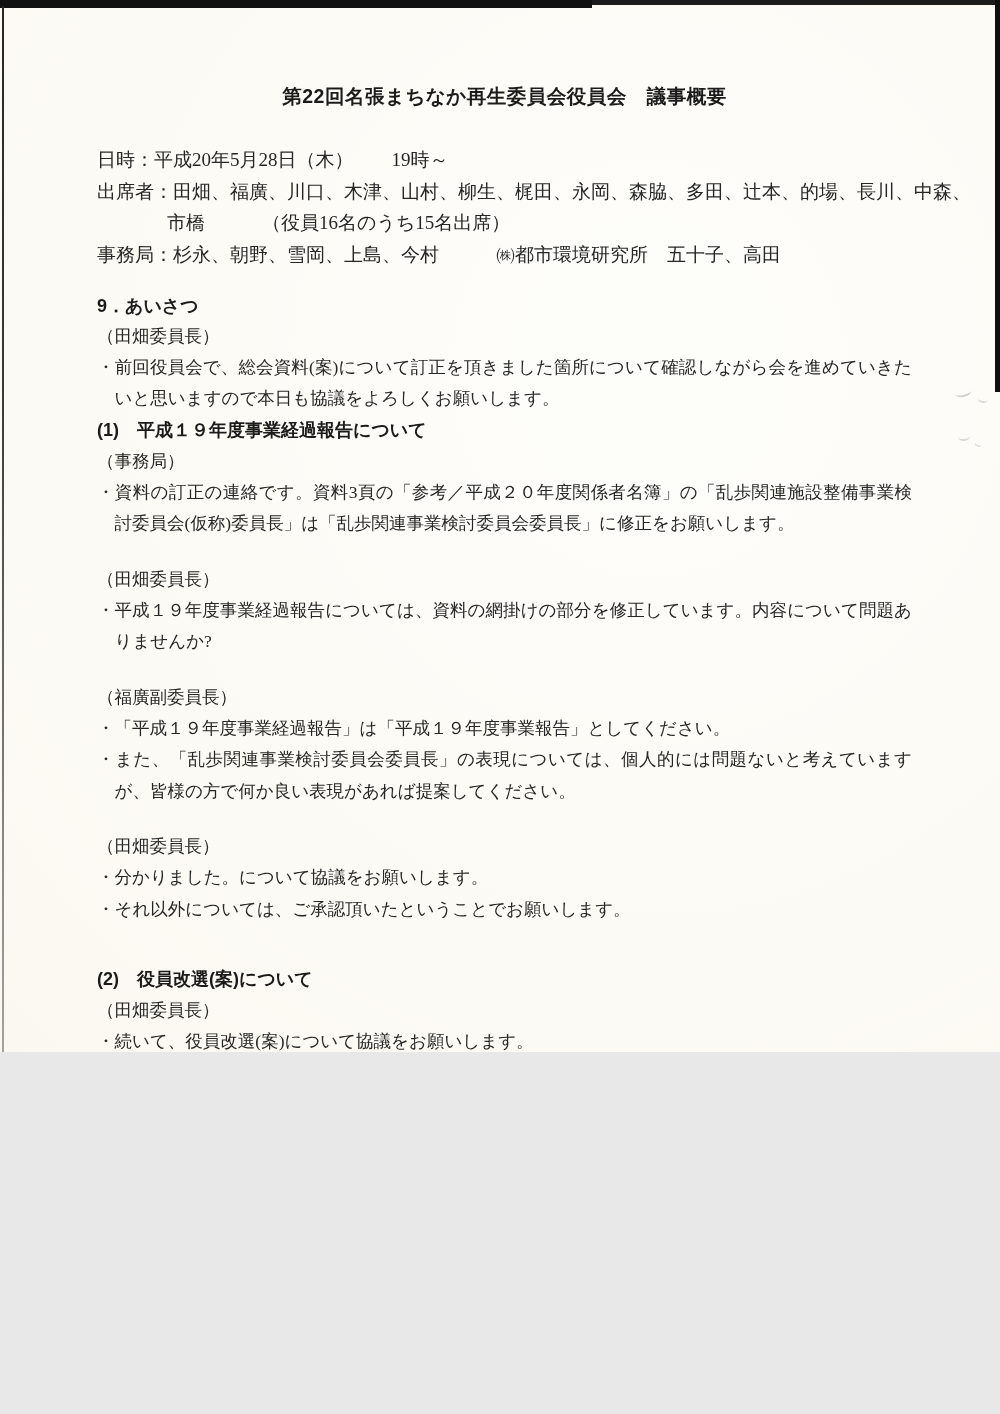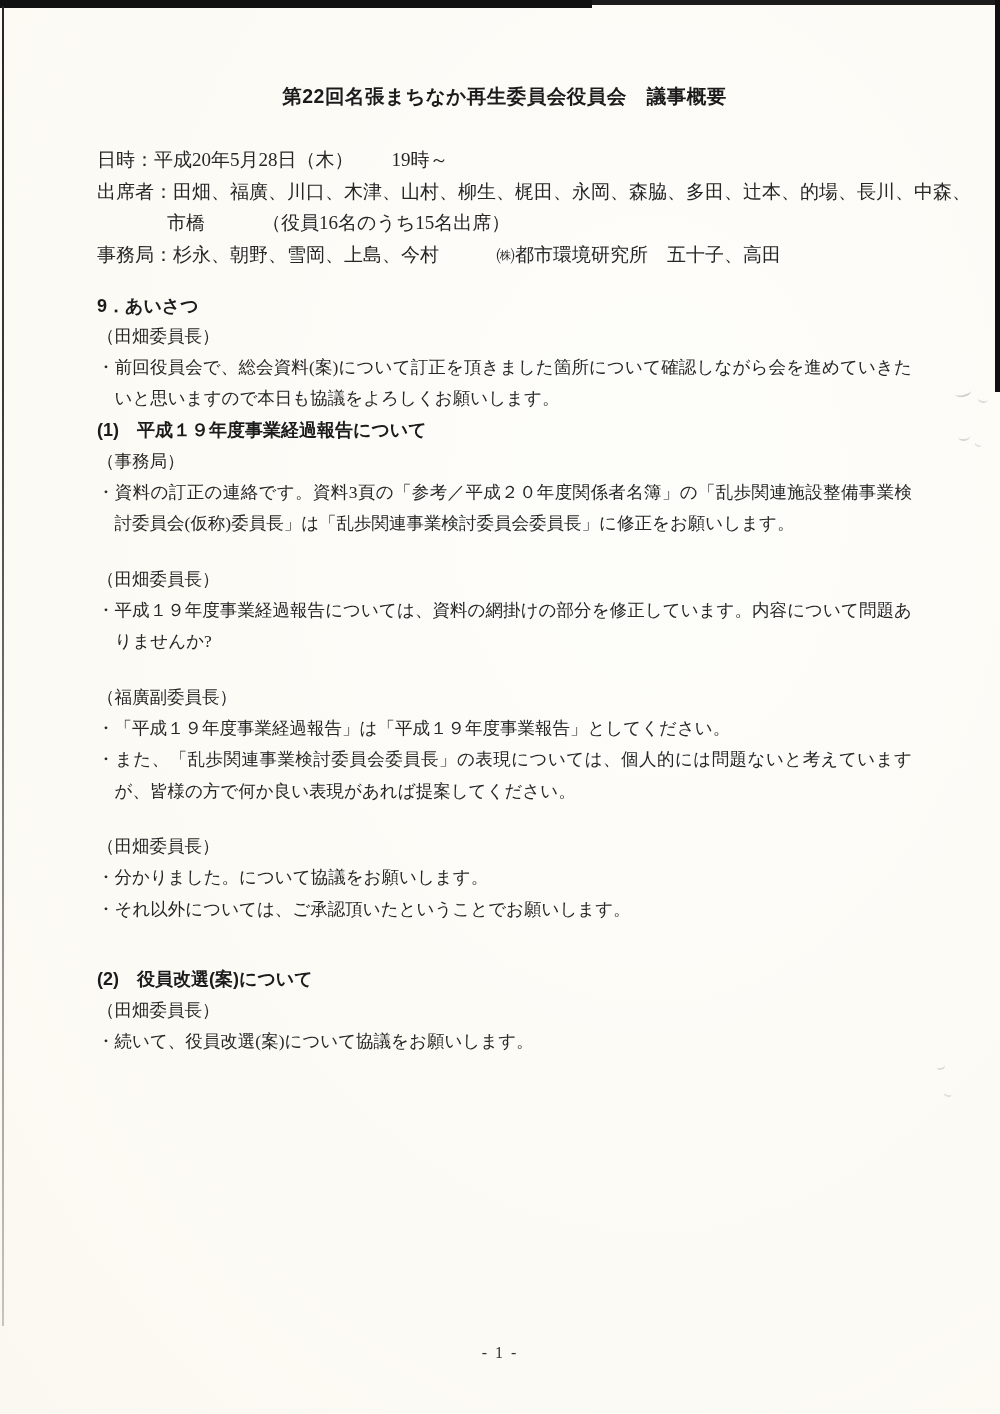--- a/index.html
+++ b/index.html
@@ -3,21 +3,21 @@
 <meta charset="utf-8">
 <style>
   html, body {
     margin: 0;
     padding: 0;
     background: #e8e8e8;
   }
   .page {
     position: relative;
     width: 1000px;
-    height: 1414px;
+    height: 1052px;
     margin: 0 auto;
     background: radial-gradient(ellipse at 65% 35%, #fdfdfa 0%, #fcfaf4 70%, #faf8f1 100%);
     overflow: hidden;
     font-family: "Liberation Serif", "DejaVu Serif", serif;
     color: #262626;
   }
   
   .scan-top-bar {
     position: absolute; top: 0; left: 0;
     width: 100%; height: 5px;

